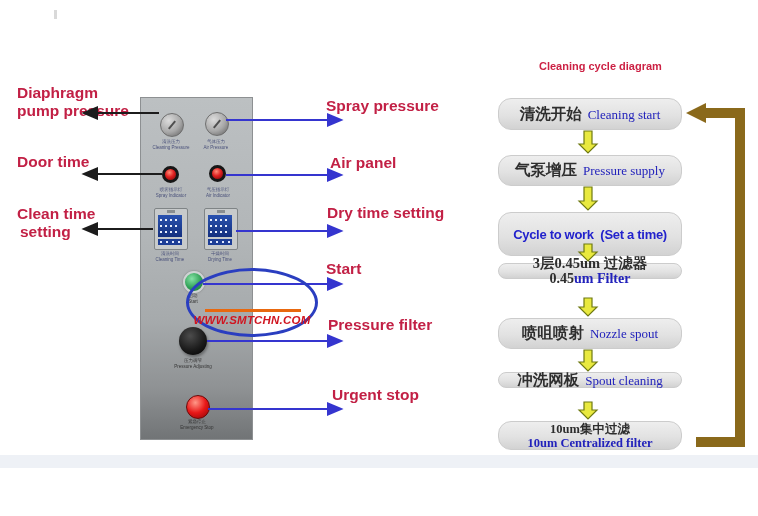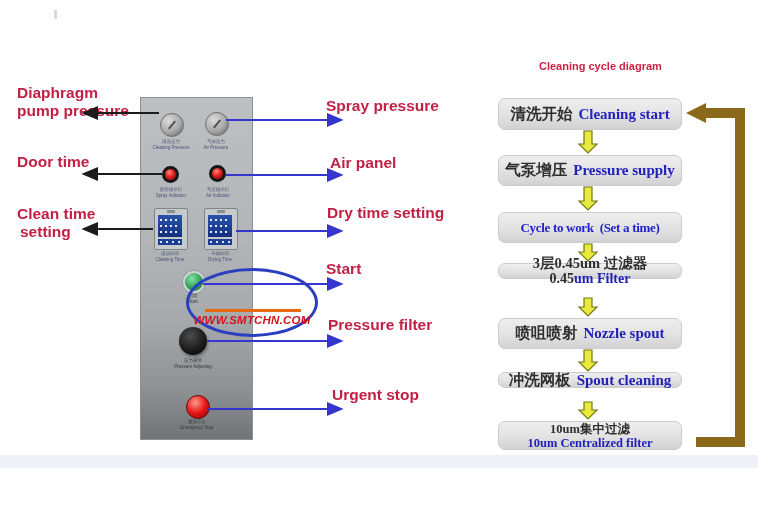--- a/index.html
+++ b/index.html
@@ -8,24 +8,24 @@
   .abs{position:absolute;}
 
   
   #main-title{left:126px;top:19px;font-size:18.5px;font-weight:bold;color:#2837c8;letter-spacing:.2px;}
   #flow-heading{left:511px;top:60px;font-size:11px;font-weight:bold;color:#cc2144;margin-left:28px;}
   .redlabel{font-size:15.5px;font-weight:bold;color:#c22045;line-height:18px;white-space:nowrap;}
 
   
   .fbox{position:absolute;left:498px;width:184px;box-sizing:border-box;
         background:linear-gradient(180deg,#eeeeee 0%,#e2e2e2 55%,#d2d2d2 100%);
-        border:1px solid #cccccc;border-radius:7px;
+        border:1px solid #cccccc;border-radius:13px;
         display:flex;flex-direction:column;align-items:center;justify-content:center;}
   .fbox .zh{font-size:15.5px;color:#2e2e2e;font-weight:600;font-family:"Liberation Serif",serif;}
-  .fbox .en{font-size:15px;color:#2222bb;font-weight:bold;font-family:"Liberation Serif",serif;margin-left:6px;}
+  .fbox .en{font-size:13px;color:#2222bb;font-weight:normal;font-family:"Liberation Serif",serif;margin-left:6px;}
   .fbox .frow{display:flex;align-items:baseline;}
   #fbox-3 .only-en{font-size:13px;letter-spacing:-.3px;color:#2222cc;font-weight:bold;white-space:pre;}
   .fbox .l1{font-size:14.5px;color:#2e2e2e;font-weight:600;font-family:"Liberation Serif",serif;line-height:16px;}
   .fbox .l2{font-size:14px;line-height:16px;font-family:"Liberation Serif",serif;font-weight:bold;}
   .fbox .l2 .dark{color:#2e2e2e;}
   .fbox .l2 .en2{color:#2222bb;}
   #fbox-7 .l1{font-size:12.5px;line-height:14px;}
   #fbox-7 .l2{font-size:12.5px;line-height:14px;color:#2222bb;}
 
   
@@ -187,21 +187,21 @@
         <span class="zh">清洗开始</span>
         <span class="en">Cleaning start</span>
       </div>
   </div>
   <div class="fbox" id="fbox-2" style="top:155px;height:31px;">
     <div class="frow">
         <span class="zh">气泵增压</span>
         <span class="en">Pressure supply</span>
       </div>
   </div>
-  <div class="fbox" id="fbox-3" style="top:212px;height:31px;font-family:Liberation Serif, serif;">
+  <div class="fbox" id="fbox-3" style="top:212px;height:44px;">
     <span class="only-en">Cycle to work  (Set a time)</span>
   </div>
   <div class="fbox" id="fbox-4" style="top:263px;height:16px;">
     <div class="l1">3层0.45um 过滤器</div>
     <div class="l2"><span class="dark">0.45</span><span class="en2">um Filter</span></div>
   </div>
   <div class="fbox" id="fbox-5" style="top:318px;height:31px;">
     <div class="frow">
         <span class="zh">喷咀喷射</span>
         <span class="en">Nozzle spout</span>

